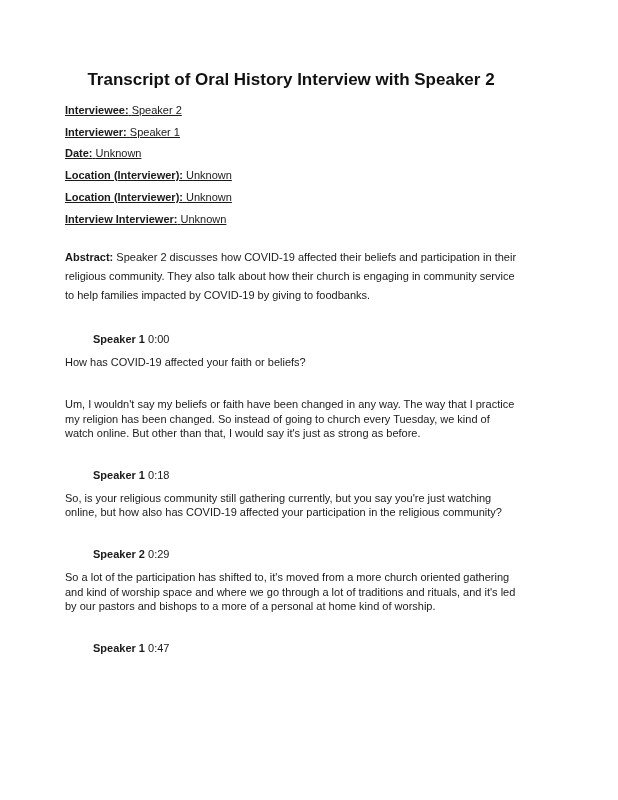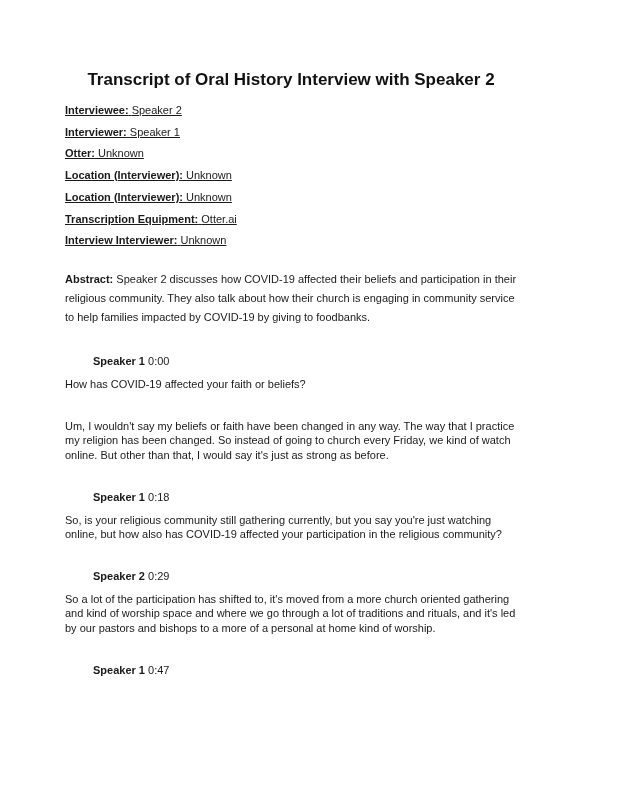--- a/index.html
+++ b/index.html
@@ -55,36 +55,35 @@
 </head>
 <body>
 
 <div class="page">
 
   <h1 class="doc-title">Transcript of Oral History Interview with Speaker 2</h1>
 
   <div class="meta-section">
     <p class="meta-line"><span class="label">Interviewee:</span> <span>Speaker 2</span></p>
     <p class="meta-line"><span class="label">Interviewer:</span> <span>Speaker 1</span></p>
-    <p class="meta-line"><span class="label">Otter:</span> <span>Unknown</span></p>
+    <p class="meta-line"><span class="label">Date:</span> <span>Unknown</span></p>
     <p class="meta-line"><span class="label">Location (Interviewer):</span> <span>Unknown</span></p>
     <p class="meta-line"><span class="label">Location (Interviewer):</span> <span>Unknown</span></p>
-    <p class="meta-line"><span class="label">Transcription Equipment:</span> <span>Otter.ai</span></p>
     <p class="meta-line"><span class="label">Interview Interviewer:</span> <span>Unknown</span></p>
   </div>
 
   <p class="abstract"><span class="label">Abstract:</span> <span>Speaker 2 discusses how COVID-19 affected their beliefs and participation in their religious community. They also talk about how their church is engaging in community service to help families impacted by COVID-19 by giving to foodbanks.</span></p>
 
   <section class="turn">
     <p class="speaker-heading"><span class="label">Speaker 1</span> <span>0:00</span></p>
     <p class="speech">How has COVID-19 affected your faith or beliefs?</p>
   </section>
 
   <section class="turn">
-    <p class="speech">Um, I wouldn't say my beliefs or faith have been changed in any way. The way that I practice my religion has been changed. So instead of going to church every Friday, we kind of watch online. But other than that, I would say it's just as strong as before.</p>
+    <p class="speech">Um, I wouldn't say my beliefs or faith have been changed in any way. The way that I practice my religion has been changed. So instead of going to church every Tuesday, we kind of watch online. But other than that, I would say it's just as strong as before.</p>
   </section>
 
   <section class="turn">
     <p class="speaker-heading"><span class="label">Speaker 1</span> <span>0:18</span></p>
     <p class="speech">So, is your religious community still gathering currently, but you say you're just watching online, but how also has COVID-19 affected your participation in the religious community?</p>
   </section>
 
   <section class="turn">
     <p class="speaker-heading"><span class="label">Speaker 2</span> <span>0:29</span></p>
     <p class="speech">So a lot of the participation has shifted to, it's moved from a more church oriented gathering and kind of worship space and where we go through a lot of traditions and rituals, and it's led by our pastors and bishops to a more of a personal at home kind of worship.</p>

